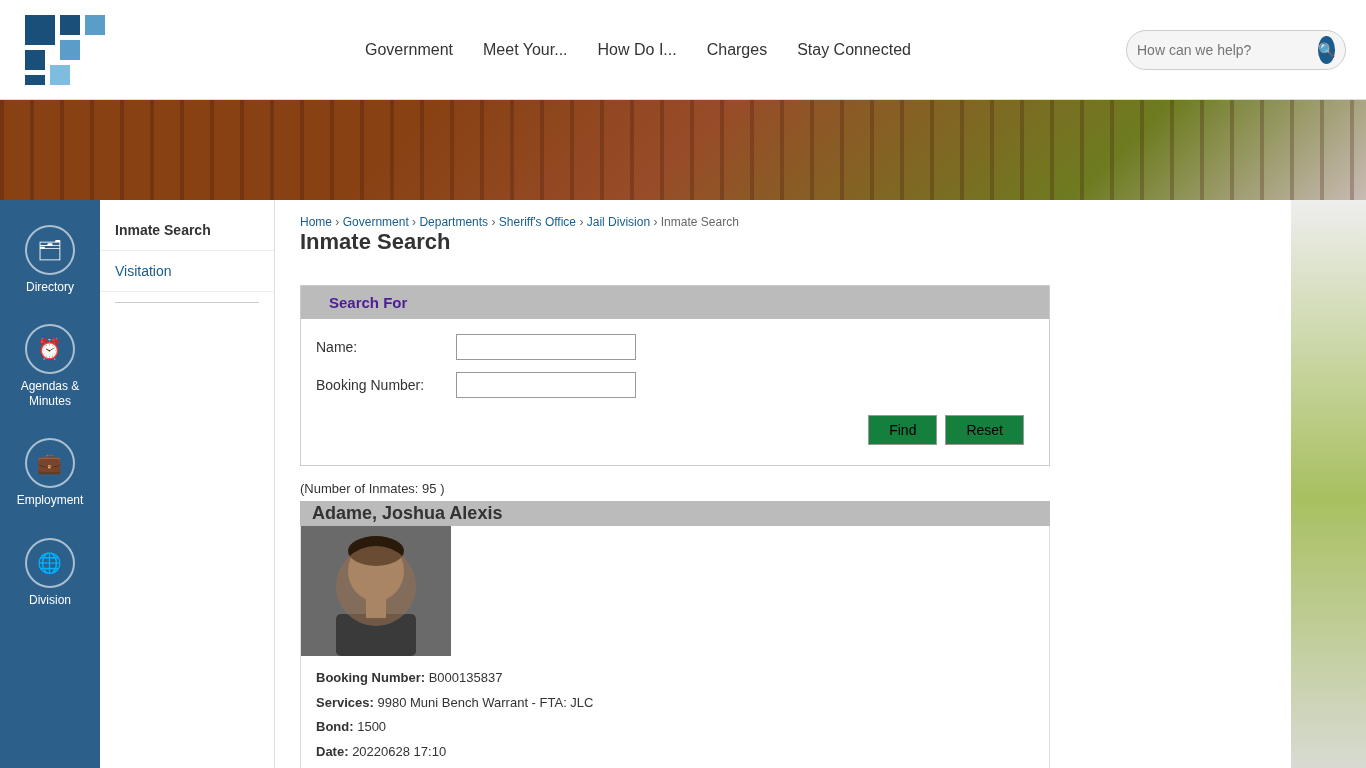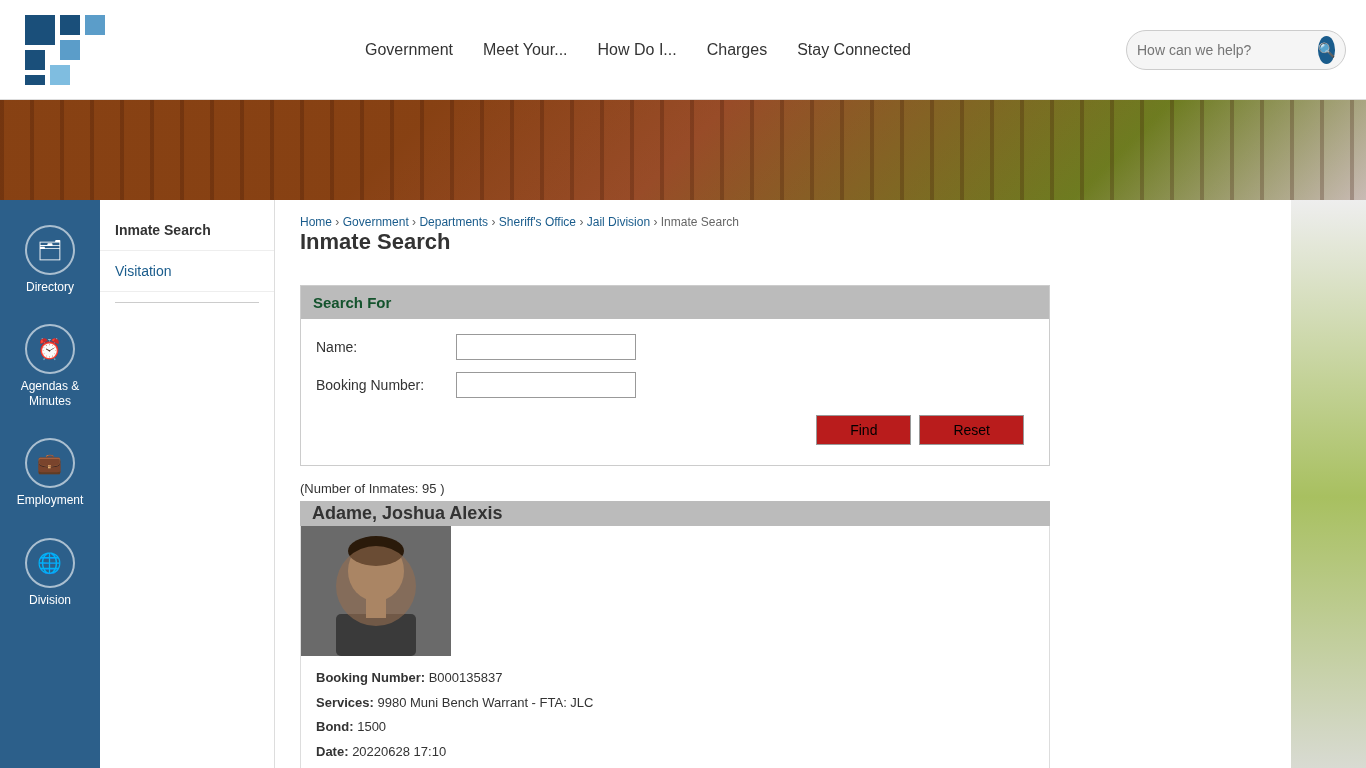--- a/index.html
+++ b/index.html
@@ -184,24 +184,24 @@
     }
 
     
     .search-form-box {
       border: 1px solid #ccc;
       max-width: 750px;
       margin-bottom: 15px;
     }
     .search-form-header {
       background: #bbb;
-      padding: 8px 12px;
+      padding: 8px 28px;
       font-size: 15px;
       font-weight: bold;
-      color: #14532d;
+      color: #4c1d95;
     }
     .search-form-body {
       padding: 15px;
       background: #fff;
     }
     .form-row {
       display: flex;
       align-items: center;
       margin-bottom: 12px;
     }
@@ -219,25 +219,25 @@
     .form-buttons {
       display: flex;
       justify-content: flex-end;
       gap: 8px;
       padding: 5px 10px 5px 0;
       max-width: 340px;
       margin-left: auto;
       margin-right: 0;
     }
     .btn-find, .btn-reset {
-      padding: 6px 33px;
+      padding: 6px 20px;
       font-size: 14px;
       cursor: pointer;
       border: 1px solid #999;
-      background: #b91c1c;
+      background: #15803d;
     }
 
     
     .inmate-count {
       font-size: 13px;
       color: #333;
       margin-bottom: 5px;
     }
 
     

